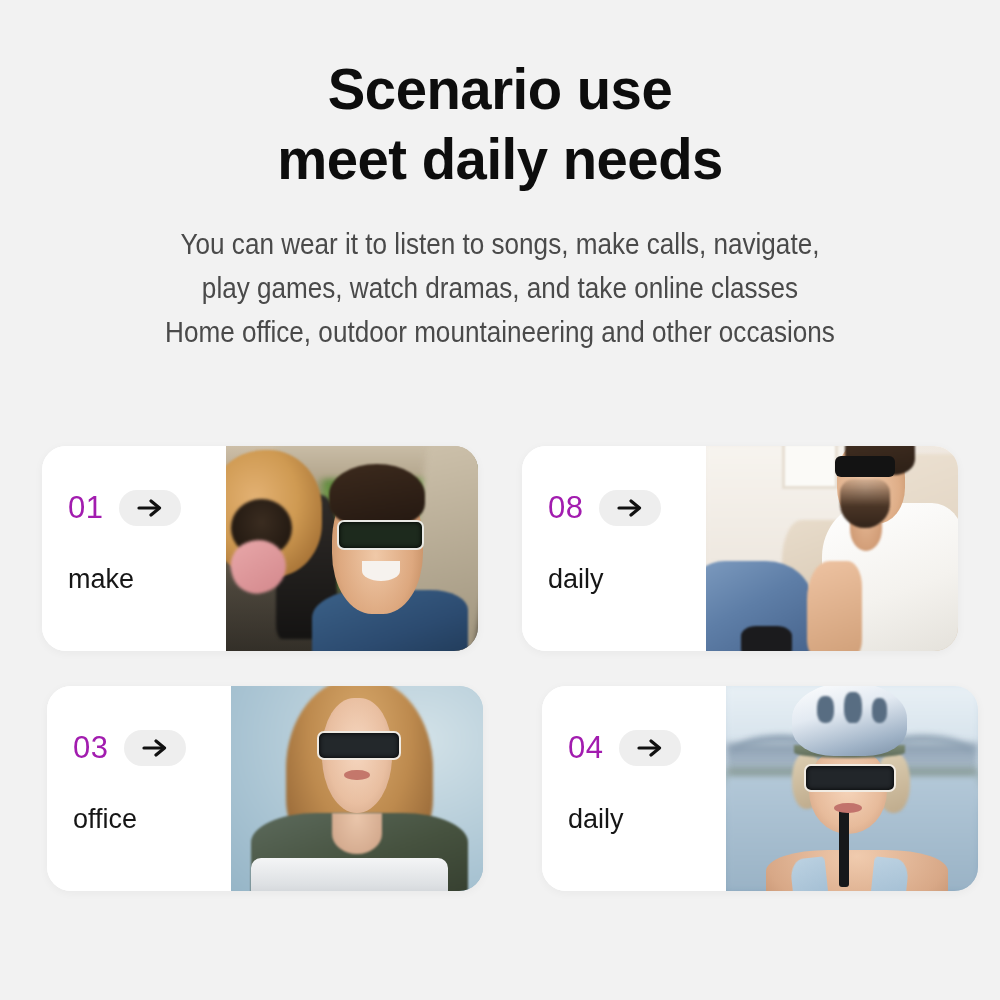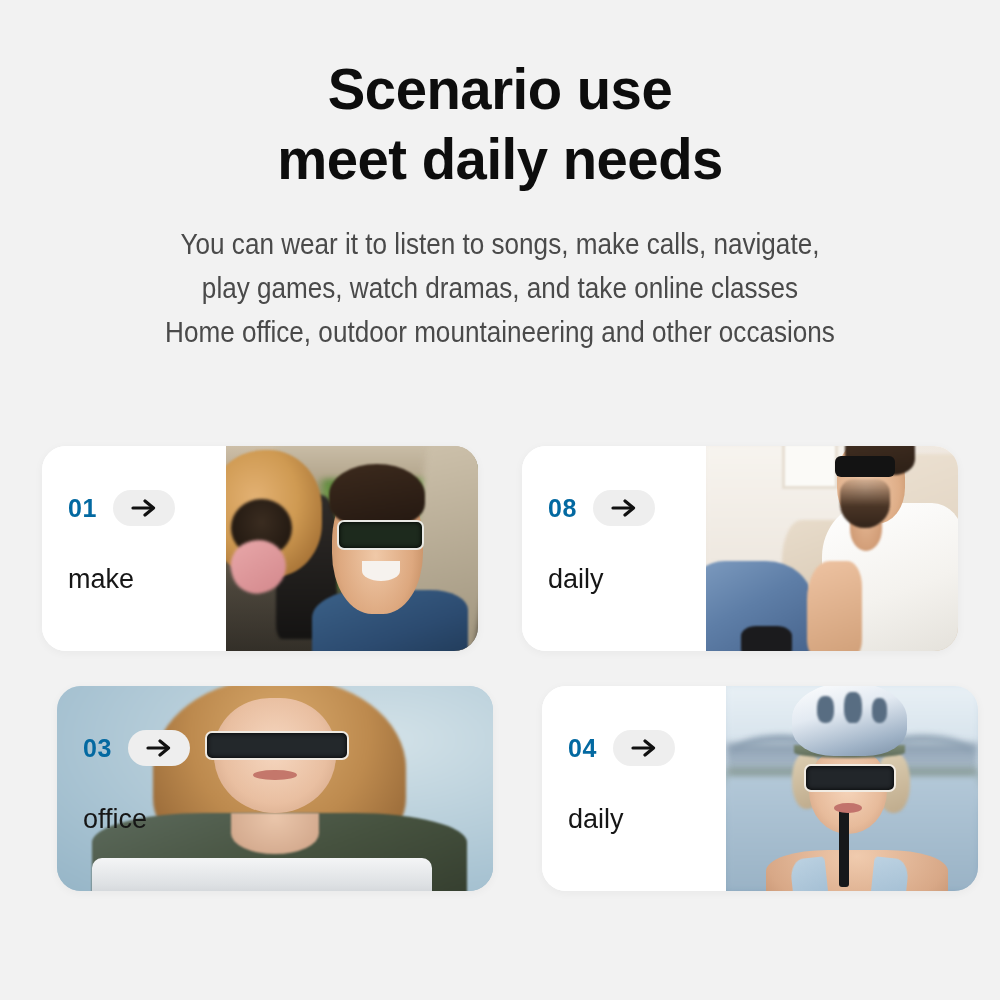--- a/index.html
+++ b/index.html
@@ -63,41 +63,41 @@
     width: 436px;
     height: 205px;
     border-radius: 24px;
     background: #ffffff;
     overflow: hidden;
     box-shadow: 0 2px 10px rgba(0,0,0,0.045);
     display: flex;
   }
   .card.c1 { left: 0;     top: 0; }
   .card.c2 { left: 480px; top: 0; }
-  .card.c3 { left: 15px;     top: 240px; flex-direction: column; }
+  .card.c3 { left: 5px;     top: 240px; }
   .card.c4 { left: 500px; top: 240px; }
 
   .card-info {
     width: 184px;
     flex: none;
     position: relative;
     background: #ffffff;
     z-index: 2;
   }
   .num-row {
     position: absolute;
     left: 26px;
     top: 44px;
     display: flex;
     align-items: center;
   }
   .num {
-    font-size: 25px;
-    font-weight: bold;
-    color: #0369a1;
+    font-size: 31px;
+    font-weight: normal;
+    color: #a21caf;
     letter-spacing: 0.5px;
   }
   .arrow-pill {
     margin-left: 16px;
     width: 62px;
     height: 36px;
     border-radius: 18px;
     background: #eeeeee;
     display: flex;
     align-items: center;

